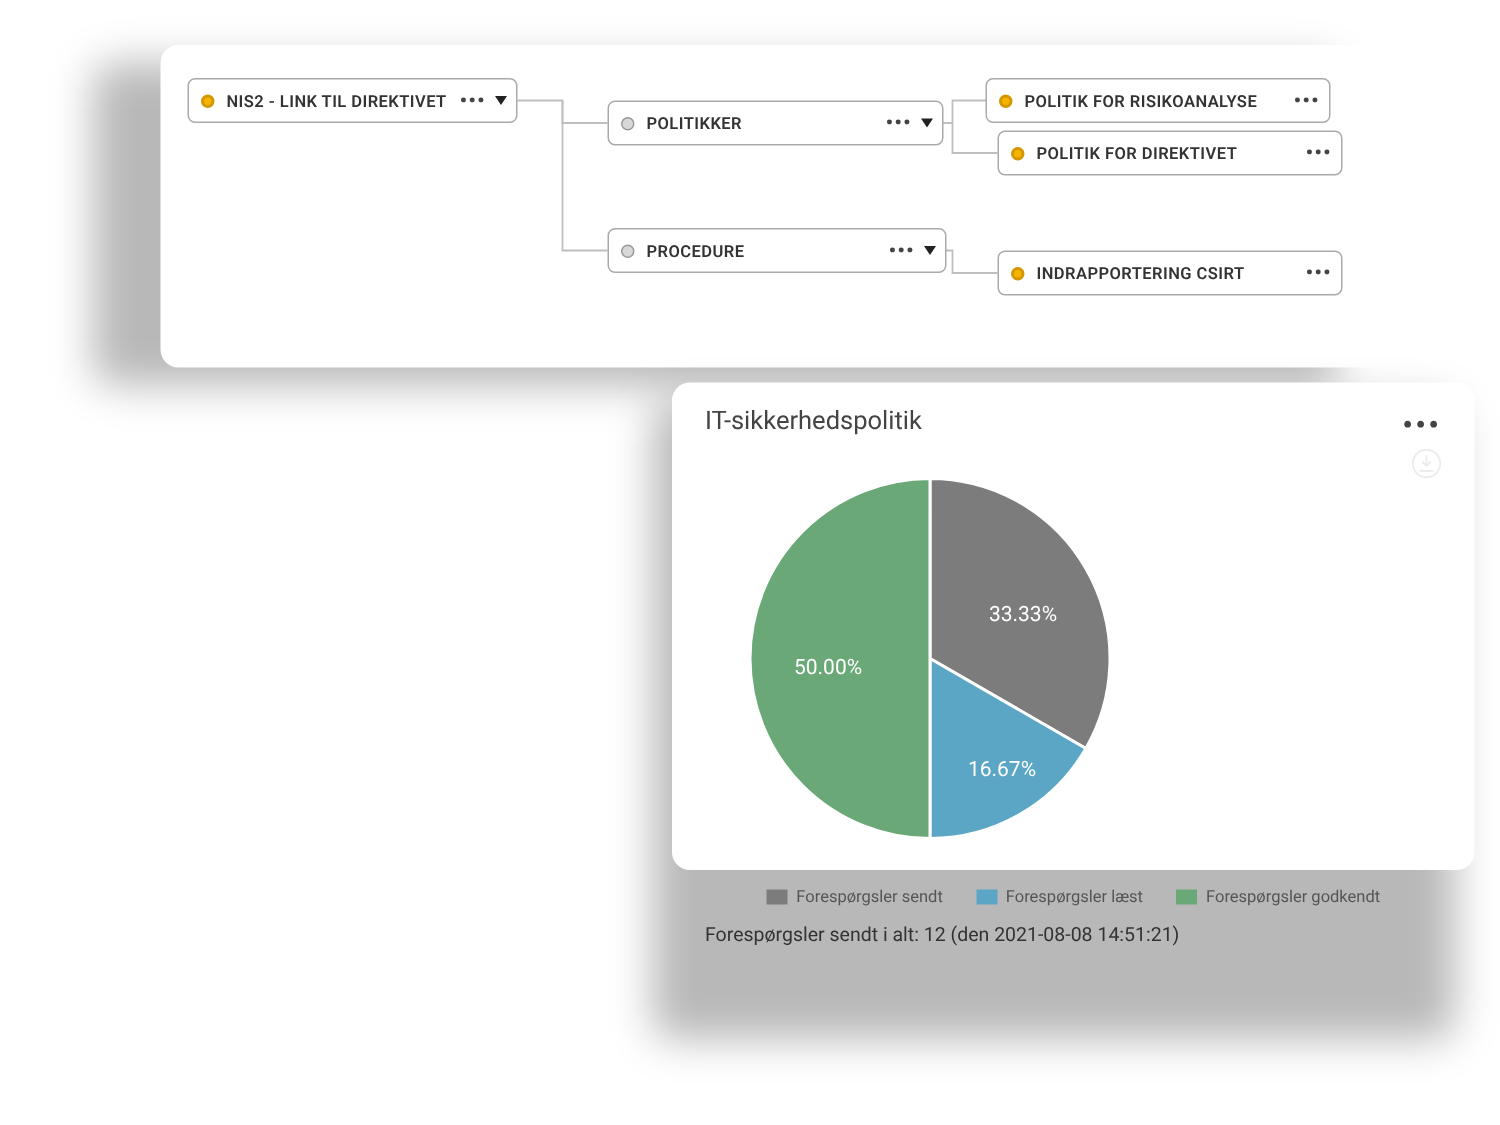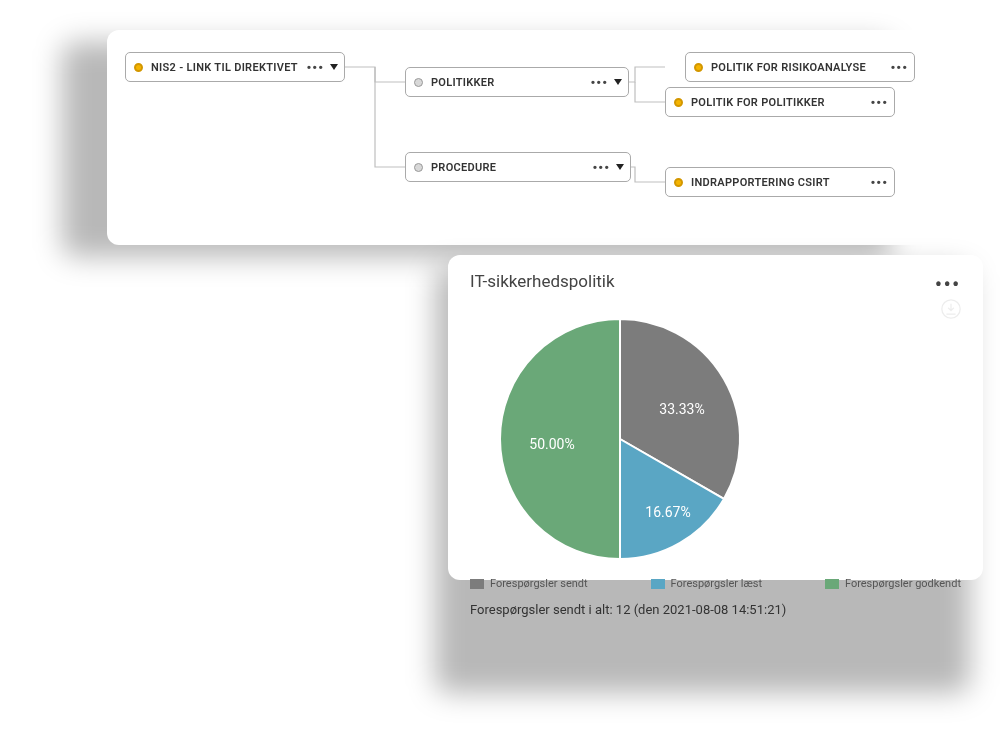--- a/index.html
+++ b/index.html
@@ -25,21 +25,21 @@
   
   #chart-shadow{left:435px;top:268px;width:535px;height:425px;}
   #chart-card  {left:448px;top:255px;width:535px;height:325px;padding:16px 22px 18px;}
   #chart-title{font-size:17px;color:#444;margin-bottom:6px;}
   #chart-menu{position:absolute;top:18px;right:22px;font-size:18px;font-weight:900;letter-spacing:2px;color:#444;cursor:pointer;}
   #chart-dl{position:absolute;top:44px;right:22px;width:20px;height:20px;opacity:.15;}
 
   #pie-wrap{position:relative;width:100%;display:flex;margin-top:18px;}
   #pie{display:block;}
 
-  #legend{display:flex;justify-content:space-between;gap:22px;margin-top:8px;font-size:11px;color:#555;}
+  #legend{display:flex;justify-content:center;gap:22px;margin-top:22px;font-size:11px;color:#555;}
   .lg{display:flex;align-items:center;gap:6px;}
   .sw{width:14px;height:10px;}
 
   .meta{font-size:13px;color:#333;margin-top:10px;line-height:1.55;}
 </style>
 </head>
 <body>
 
 <div id="diagram-shadow" class="shadow"></div>
 <div id="diagram-card" class="card">
@@ -70,28 +70,28 @@
     <span class="more">•••</span>
     <span class="caret"></span>
   </div>
   <div class="node" style="left:298px;top:122px;width:226px">
     <span class="dot dot-g"></span>
     <span class="label">PROCEDURE</span>
     <span class="more">•••</span>
     <span class="caret"></span>
   </div>
 
-  <div class="node" style="left:578px;top:22px;width:230px">
+  <div class="node" style="left:550px;top:22px;width:230px">
     <span class="dot dot-y"></span>
     <span class="label">POLITIK FOR RISIKOANALYSE</span>
     <span class="more">•••</span>
   </div>
   <div class="node" style="left:558px;top:57px;width:230px">
     <span class="dot dot-y"></span>
-    <span class="label">POLITIK FOR POLITIKKER</span>
+    <span class="label">POLITIK FOR DIREKTIVET</span>
     <span class="more">•••</span>
   </div>
   <div class="node" style="left:558px;top:137px;width:230px">
     <span class="dot dot-y"></span>
     <span class="label">INDRAPPORTERING CSIRT</span>
     <span class="more">•••</span>
   </div>
 </div>
 
 <div id="chart-shadow" class="shadow"></div>

